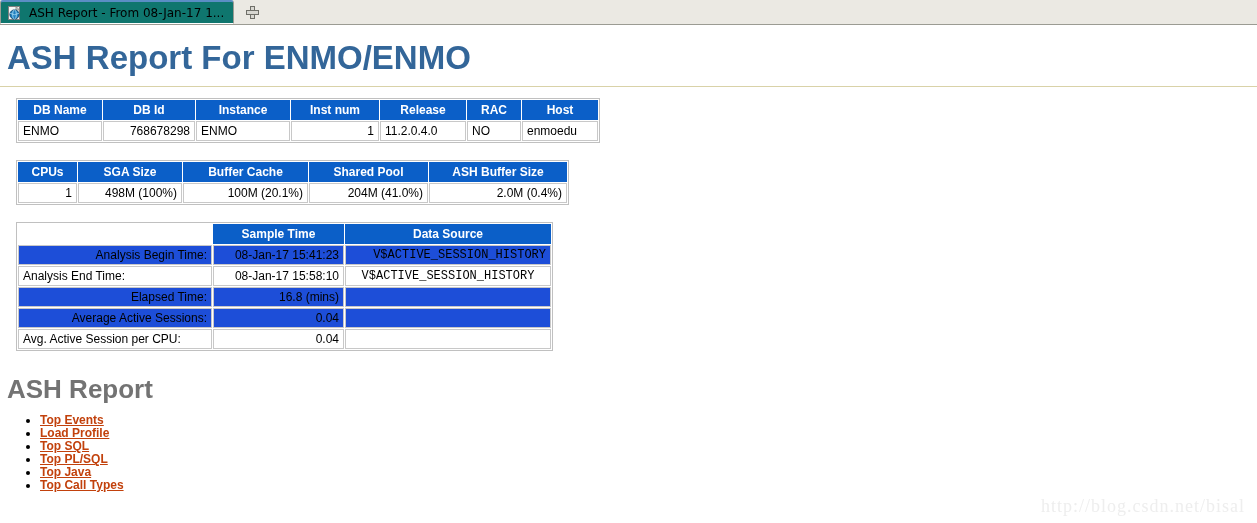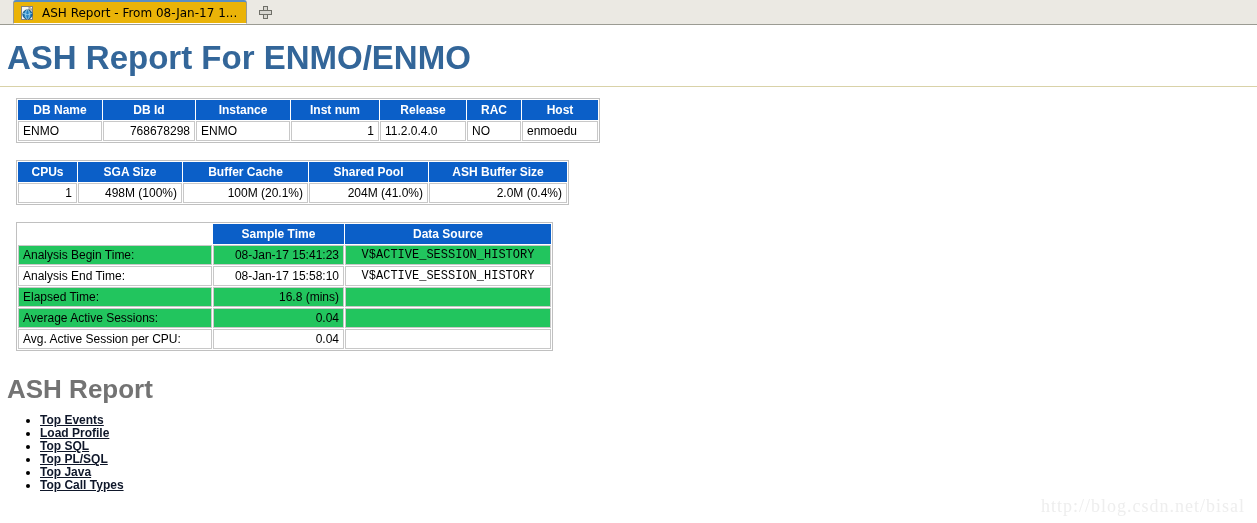--- a/index.html
+++ b/index.html
@@ -21,29 +21,29 @@
     height: 25px;
     background: #ebe9e3;
     border-bottom: 1px solid #9b9b93;
     display: flex;
     align-items: flex-end;
     position: relative;
     box-sizing: border-box;
   }
   .tab {
     height: 24px;
-    background: #eab308;
+    background: #0f766e;
     border: 1px solid #9b9b93;
     border-bottom: 1px solid #ffffff;
     border-top: 2px solid #5a8ec4;
     border-radius: 3px 3px 0 0;
     display: flex;
     align-items: center;
     padding: 0 9px 0 6px;
-    margin-left: 13px;
+    margin-left: 0;
     box-sizing: border-box;
     max-width: 250px;
     position: relative;
     z-index: 2;
   }
   .tab-favicon {
     width: 16px;
     height: 16px;
     flex: 0 0 16px;
     margin-right: 6px;
@@ -143,41 +143,41 @@
     border: 1px solid #c8c8c8;
     padding: 1px 4px;
     color: #000000;
     background: #ffffff;
     white-space: nowrap;
     height: 16px;
   }
   td.num { text-align: right; }
   td.txt { text-align: left; }
   td.ctr { text-align: center; font-family: Liberation Mono, monospace; }
-  tr.alt td { background: #22c55e; }
+  tr.alt td { background: #1d4ed8; text-align: right; }
 
   .tbl-gap-1 { margin-top: 11px; }
   .tbl-gap-2 { margin-top: 17px; }
   .tbl-gap-3 { margin-top: 17px; }
 
   
   ul.toc {
     margin: 9px 0 0 0;
     padding-left: 40px;
     list-style: disc;
   }
   ul.toc li {
     margin: 0;
     padding: 0;
     line-height: 13px;
     font-size: 12px;
     color: #000000;
   }
   ul.toc li a {
-    color: #0f172a;
+    color: #c2410c;
     font-weight: bold;
     font-size: 12px;
     font-family: "Liberation Sans", sans-serif;
   }
 
   
   .watermark {
     position: absolute;
     right: 12px;
     bottom: 6px;

